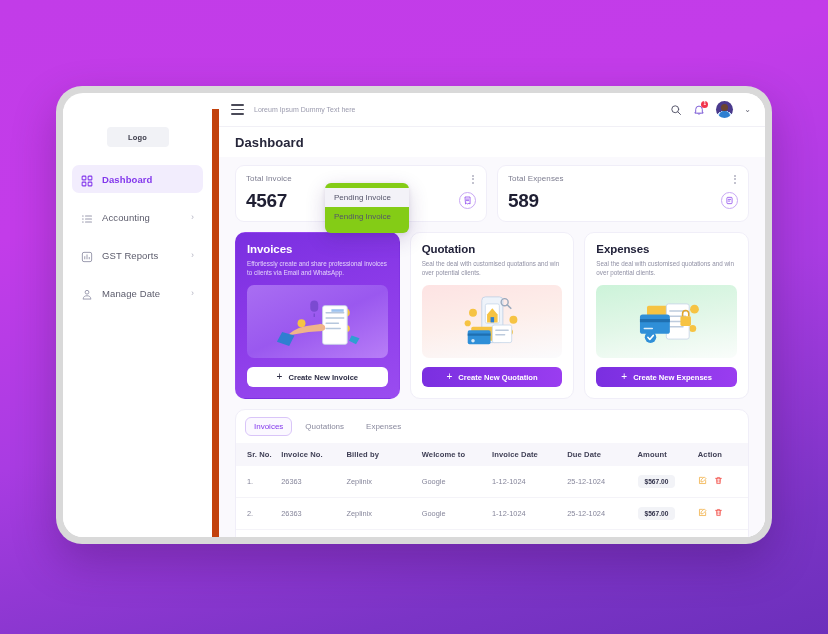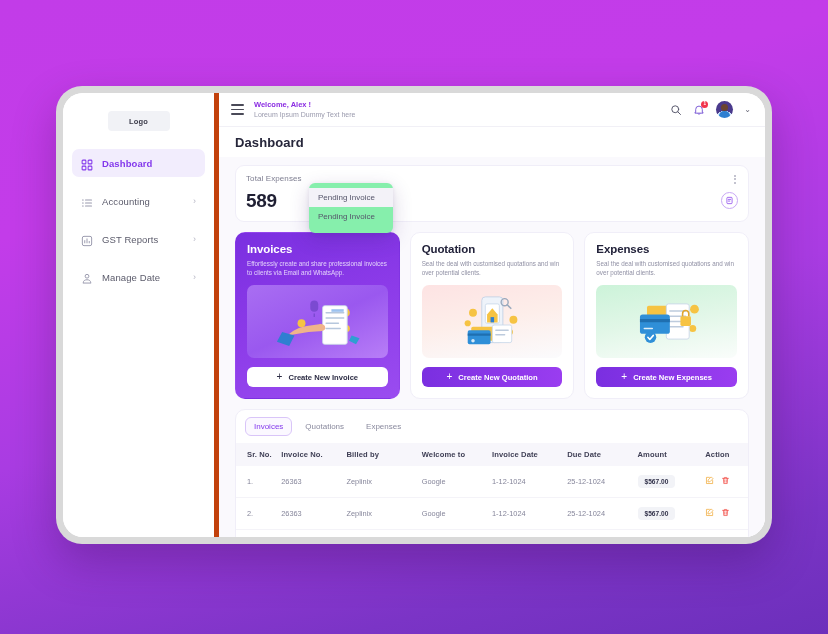--- a/index.html
+++ b/index.html
@@ -29,22 +29,23 @@
     border-radius: 20px;
     overflow: hidden;
     display: flex;
   }
 
   
   #sidebar {
     width: 156px;
     flex: 0 0 156px;
     background: #ffffff;
-    border-right: 5px solid #c2410c;
+    border-right: 7px solid #c2410c;
     padding: 12px 9px 8px 9px;
+    margin-top: 16px;
   }
   .logo-box {
     width: 62px; height: 20px;
     margin: 6px auto 18px auto;
     background: #f1f2f6;
     border-radius: 4px;
     display: flex; align-items: center; justify-content: center;
     font-size: 7.5px; font-weight: 700; color: #3b3b49;
     letter-spacing: .2px;
   }
@@ -147,23 +148,23 @@
   .stat-ico-circle {
     width: 17px; height: 17px; border-radius: 50%;
     border: 1px solid #c9a8f5;
     display: flex; align-items: center; justify-content: center;
     flex: 0 0 17px;
   }
 
   
   .dropdown {
     position: absolute;
-    left: 90px; top: 26px;
+    left: 106px; top: 26px;
     width: 84px;
-    background: #86efac;
+    background: #84cc16;
     border-radius: 6px;
     box-shadow: 0 6px 20px rgba(60,30,110,0.20), 0 1px 4px rgba(60,30,110,0.10);
     padding: 5px 0 7px 0;
     z-index: 40;
   }
   .dd-item {
     font-size: 8px; color: #55556a;
     padding: 5px 9px;
     cursor: pointer;
     white-space: nowrap;
@@ -241,21 +242,21 @@
     padding: 9px 0;
     border-bottom: 1px solid #f4f3f8;
   }
   th.c1, td.c1 { width: 9%;  padding-left: 11px; }
   th.c2, td.c2 { width: 13%; }
   th.c3, td.c3 { width: 15%; }
   th.c4, td.c4 { width: 14%; }
   th.c5, td.c5 { width: 15%; }
   th.c6, td.c6 { width: 14%; }
   th.c7, td.c7 { width: 12%; margin-left: 40px; }
-  th.c8, td.c8 { width: 10%; padding-right: 11px; text-align: center; }
+  th.c8, td.c8 { width: 10%; padding-right: 11px; text-align: left; }
   .amt-badge {
     display: inline-block;
     background: #f2f3f7;
     border-radius: 4px;
     padding: 3px 7px;
     font-size: 6.6px; font-weight: 700; color: #32324a;
   }
   .act { display: inline-flex; gap: 7px; justify-content: flex-end; }
   .act svg { cursor: pointer; }
 </style>
@@ -316,21 +317,20 @@
 
     <section id="main">
 
       <header id="topbar">
         <span class="hamburger">
             <i></i>
             <i></i>
             <i></i>
           </span>
         <div class="welcome-wrap">
-          <div class="welcome-top">Welcome, Alex !</div>
           <div class="welcome-sub">Loreum Ipsum Dummy Text here</div>
         </div>
         <div class="tb-icons">
           <span style="display:flex;cursor:pointer;">
             <svg viewBox="0 0 16 16" width="12" height="12" fill="none" stroke="#55556a" stroke-width="1.3" stroke-linecap="round">
               <circle cx="7" cy="7" r="4.6"></circle>
                 <path d="M10.4 10.4L14 14"></path>
             </svg>
           </span>
           <span class="bell-wrap">
@@ -346,20 +346,39 @@
       </header>
 
       <div id="pagetitle-bar">
         <h1 id="pagetitle">Dashboard</h1>
       </div>
 
       <div id="content">
 
         <div class="stat-row">
 
+          <div class="stat-card">
+            <div class="stat-head">
+              <span class="stat-title">Total Invoice</span>
+              <span class="kebab">
+                  <i></i>
+                  <i></i>
+                  <i></i>
+                </span>
+            </div>
+            <div class="stat-body">
+              <span class="stat-value">4567</span>
+              <span class="stat-ico-circle">
+                <svg viewBox="0 0 16 16" width="9" height="9" fill="none" stroke="#8338ec" stroke-width="1.3">
+                  <path d="M3.5 1.8h9v12.4l-2-1.3-2 1.3-2-1.3-2 1.3z"></path>
+                    <path d="M6 5.5h4M6 8.2h4" stroke-linecap="round"></path>
+                </svg>
+              </span>
+            </div>
+          </div>
 
 
           <div class="stat-card">
             <div class="stat-head">
               <span class="stat-title">Total Expenses</span>
               <span class="kebab">
                   <i></i>
                   <i></i>
                   <i></i>
                 </span>

